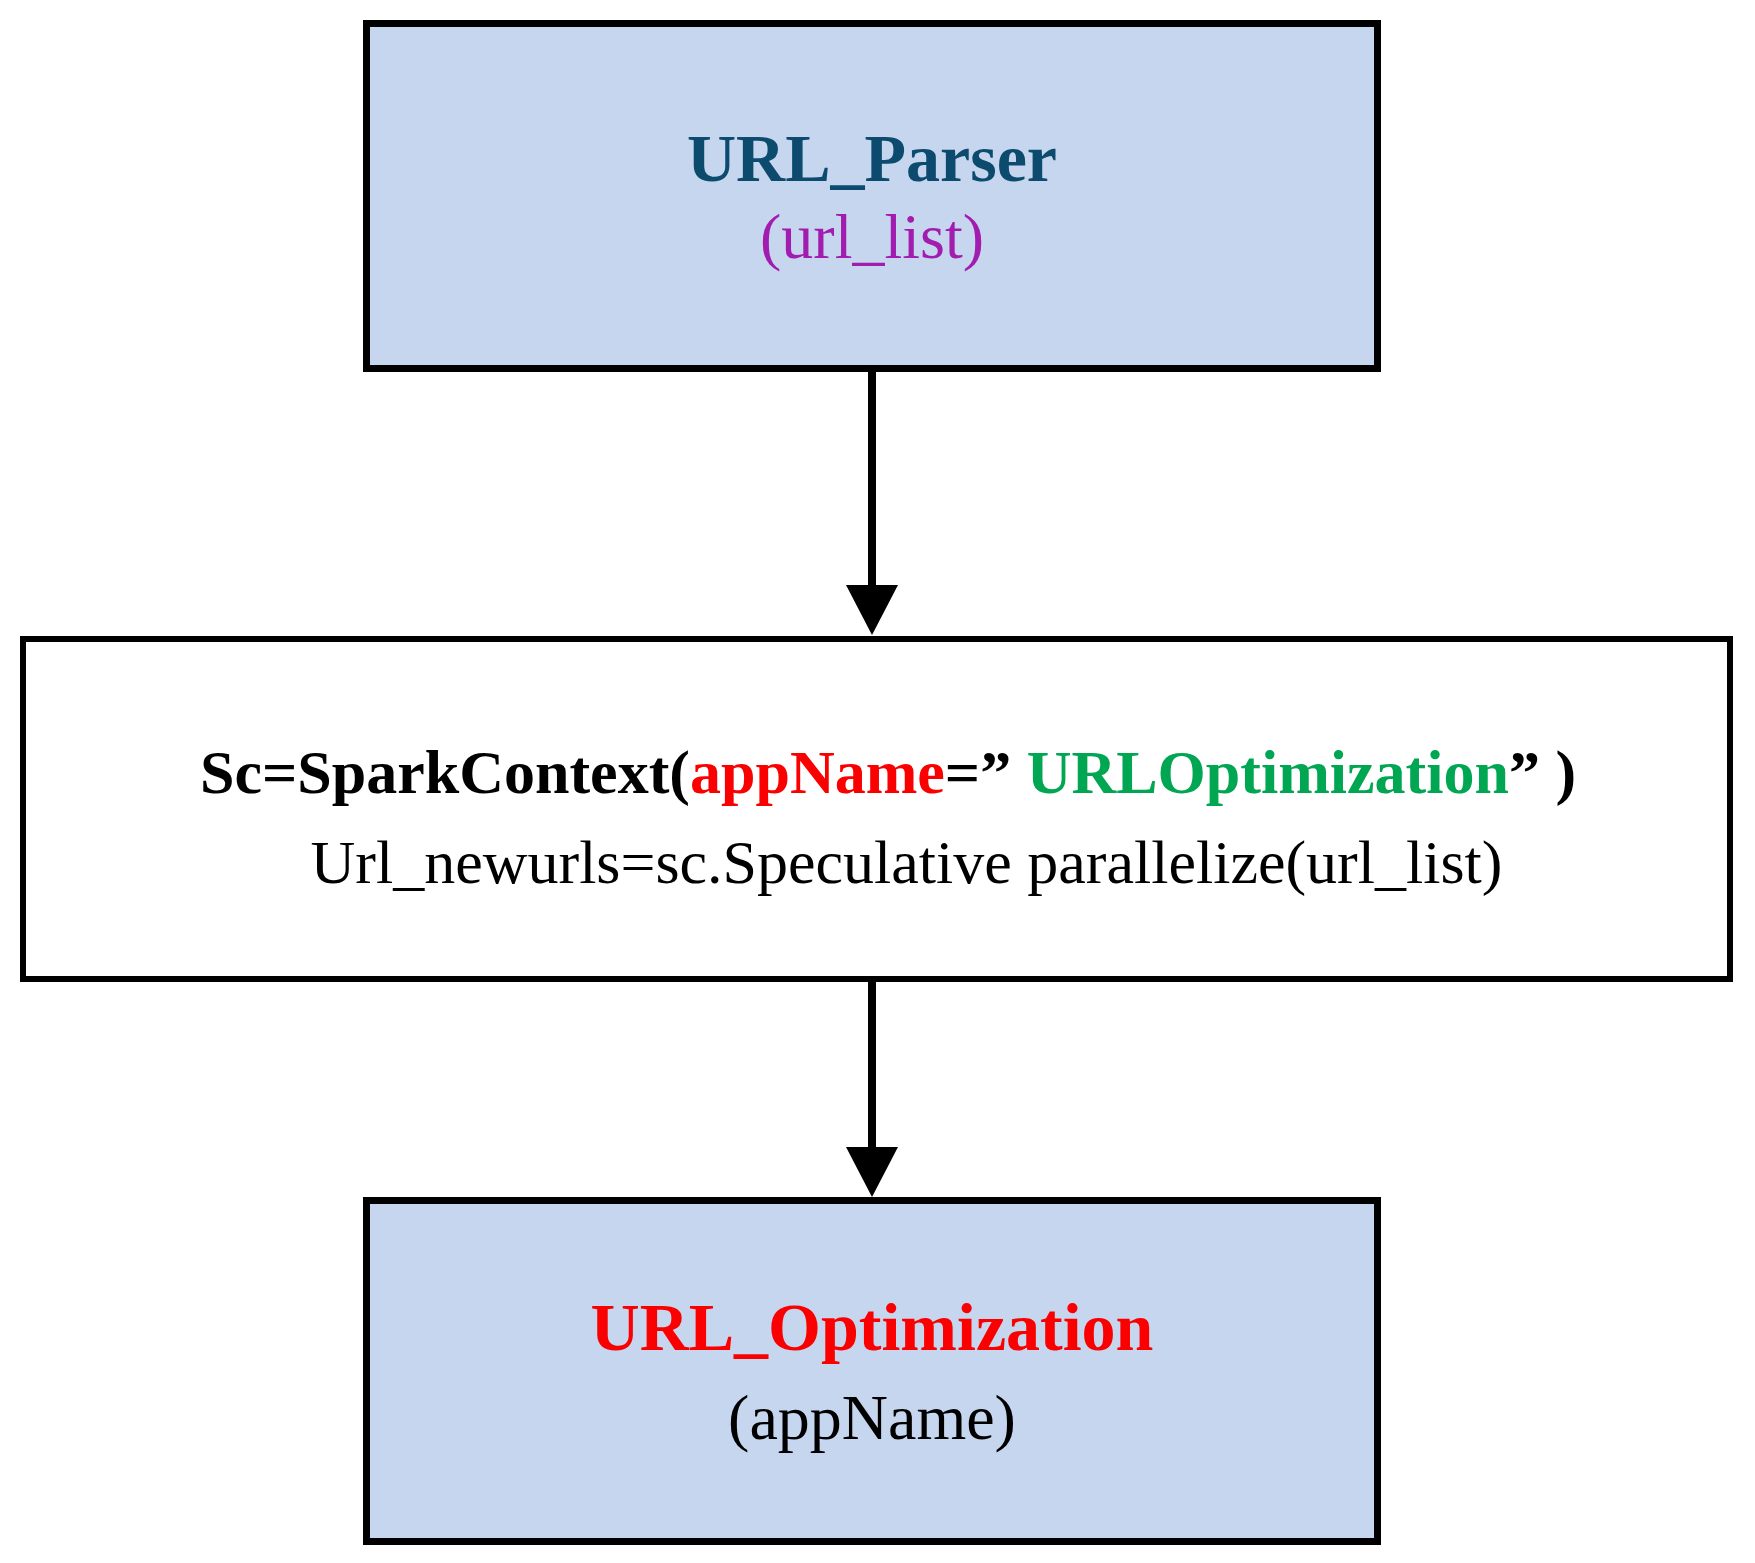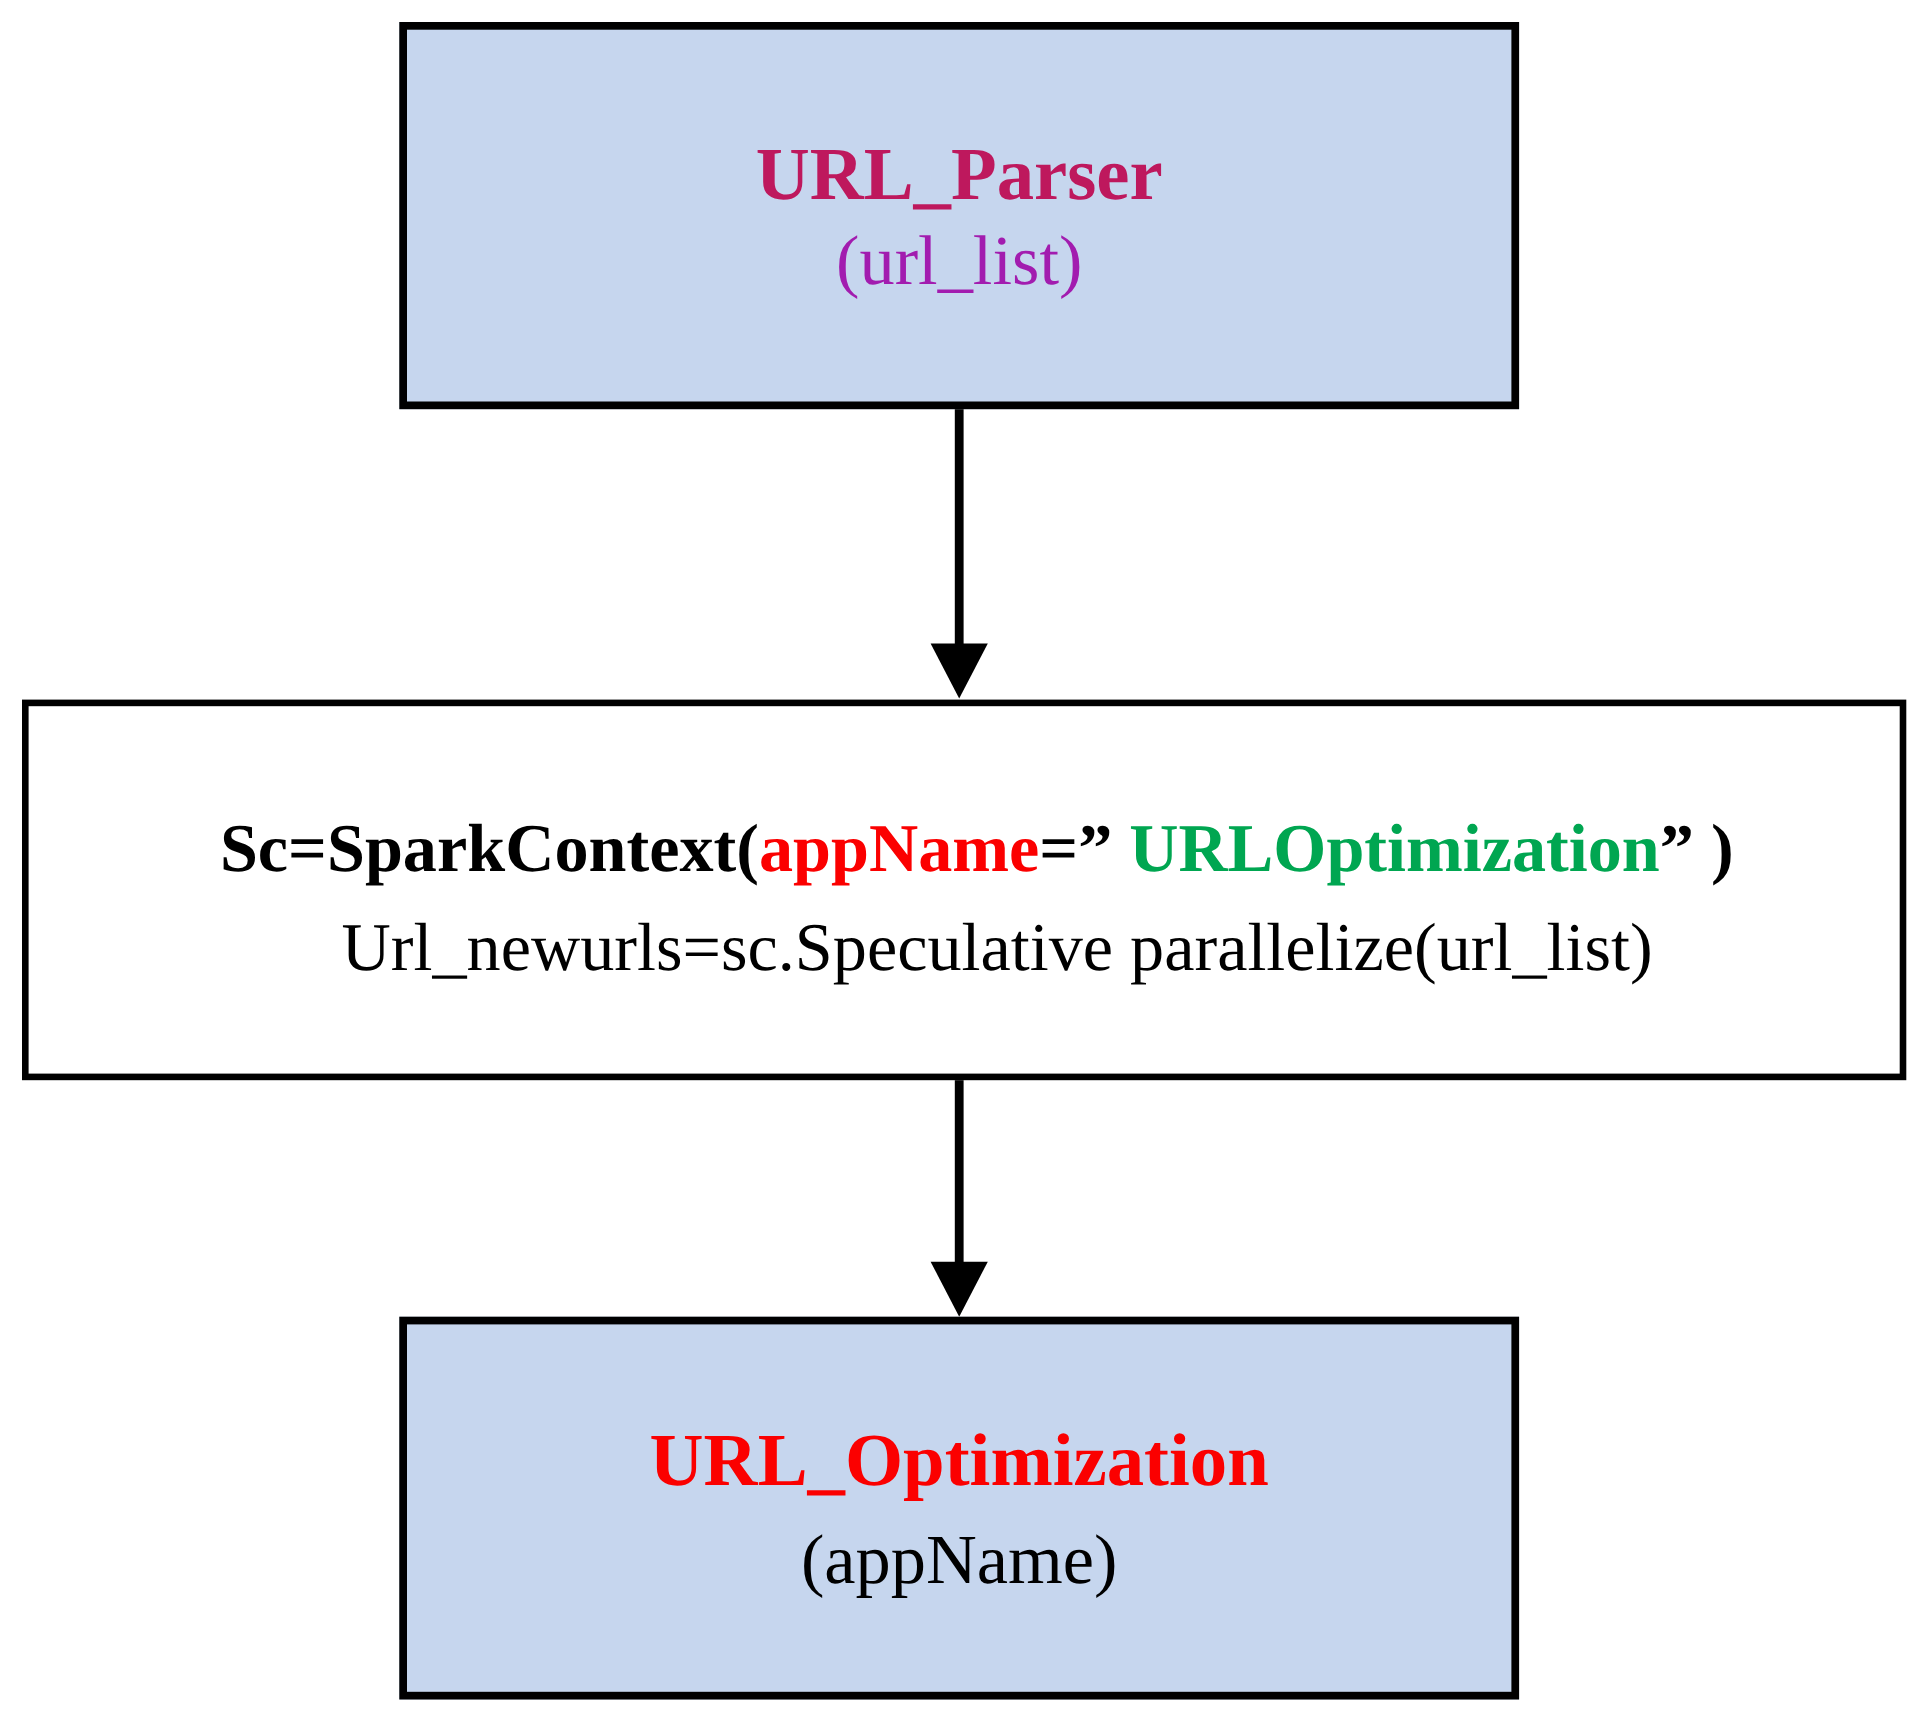--- a/index.html
+++ b/index.html
@@ -71,21 +71,21 @@
   }
   .arrow-head-1 { top: 585px; }
   .arrow-head-2 { top: 1147px; }
 </style>
 </head>
 <body>
 
 <div id="canvas">
 
   <div class="flow-box box-top" style="background: rgb(198, 214, 238);">
-    <div class="box-title" style="color: #be185d;">URL_Parser</div>
+    <div class="box-title" style="color: #0c4a6e;">URL_Parser</div>
     <div class="box-subtitle" style="color: #a21caf;">(url_list)</div>
   </div>
 
   <div class="arrow-line arrow-line-1"></div>
   <div class="arrow-head arrow-head-1"></div>
 
   <div class="flow-box box-middle">
     <div class="code-line-1"><span style="color: rgb(0, 0, 0);">Sc=SparkContext(</span><span style="color: rgb(251, 0, 0);">appName</span><span style="color: rgb(0, 0, 0);">=</span><span style="color: rgb(0, 0, 0);">”</span><span style="color: rgb(0, 166, 81);"> URLOptimization</span><span style="color: rgb(0, 0, 0);">”</span><span style="color: rgb(0, 0, 0);"> )</span></div>
     <div class="code-line-2" style="color: rgb(0, 0, 0);">Url_newurls=sc.Speculative parallelize(url_list)</div>
   </div>

